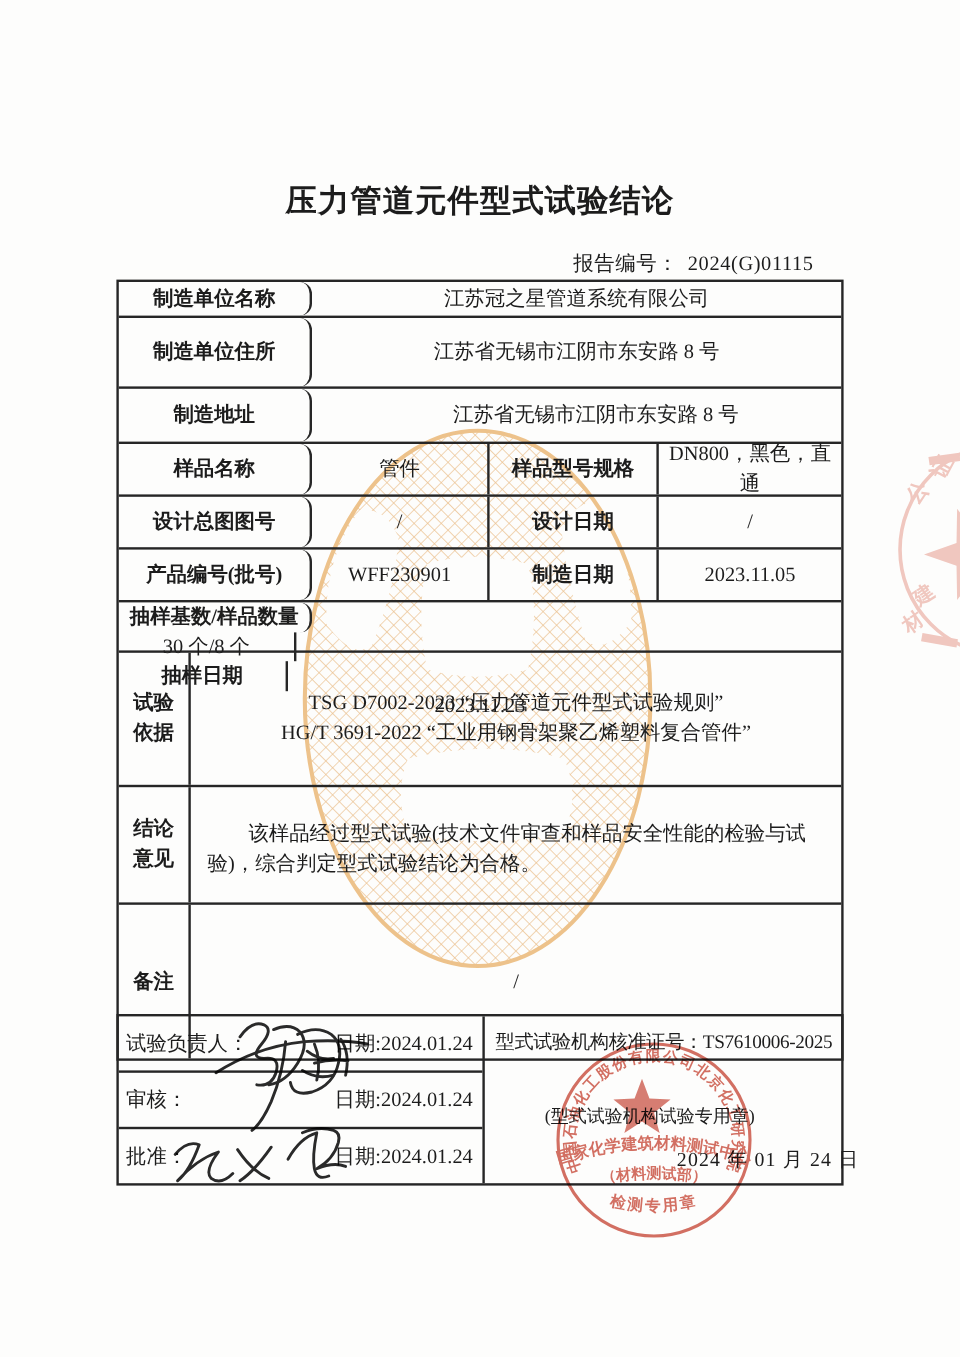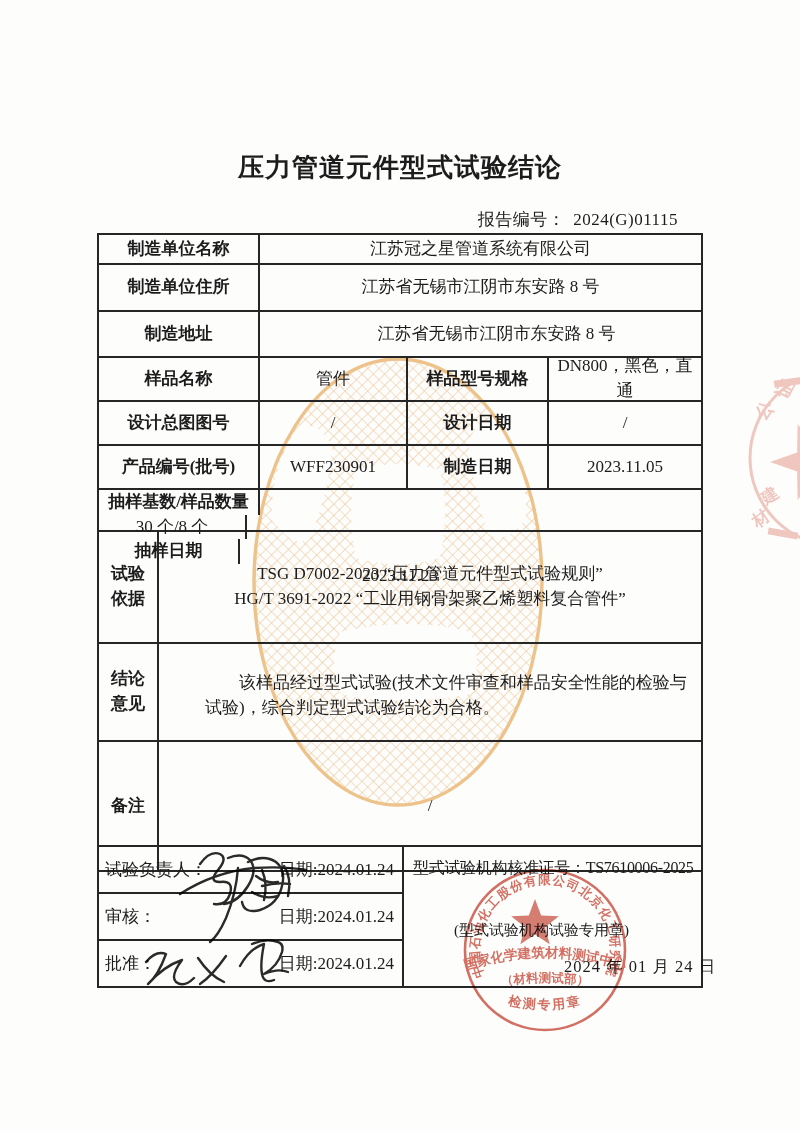--- a/index.html
+++ b/index.html
@@ -25,29 +25,29 @@
   }
   .row{display:flex;border-bottom:2px solid #262626;box-sizing:border-box;}
   .row:last-child{border-bottom:none;}
   .cell{
     display:flex;align-items:center;justify-content:center;
     border-right:2px solid #262626;box-sizing:border-box;
     font-size:17px;text-align:center;line-height:1.45;
   }
   .cell:last-child{border-right:none;}
   .lab{font-weight:600;}
-  .w-lab{width:161px;flex:none;}
+  .w-lab{width:161px;flex:none;border-radius:10px;}
   .w-val2{flex:1;}
   .w-c2{width:148px;flex:none;}
   .w-c3{width:141px;flex:none;}
   .w-c4{flex:1;}
   .w-slab{width:60px;flex:none;}
-  .h30{height:30px;} .h47{height:47px;} .h46{height:46px;gap:32px;}
+  .h30{height:30px;} .h47{height:59px;} .h46{height:46px;gap:32px;}
   .h44{height:44px;} .h42{height:42px;flex-direction:column;}
-  .h112{height:112px;} .h98{height:98px;gap:32px;} .h103{height:128px;}
+  .h112{height:112px;} .h98{height:98px;} .h103{height:128px;}
   .pre{white-space:pre-line;}
   .conclusion-val{
     justify-content:flex-start;text-align:left;align-items:flex-start;
     padding:26px 14px 0 14px;text-indent:2em;line-height:25px;
   }
 
   
   .signoff{
     position:absolute;left:97px;top:845px;width:606px;height:143px;
     border:2px solid #262626;box-sizing:border-box;display:flex;z-index:3;

